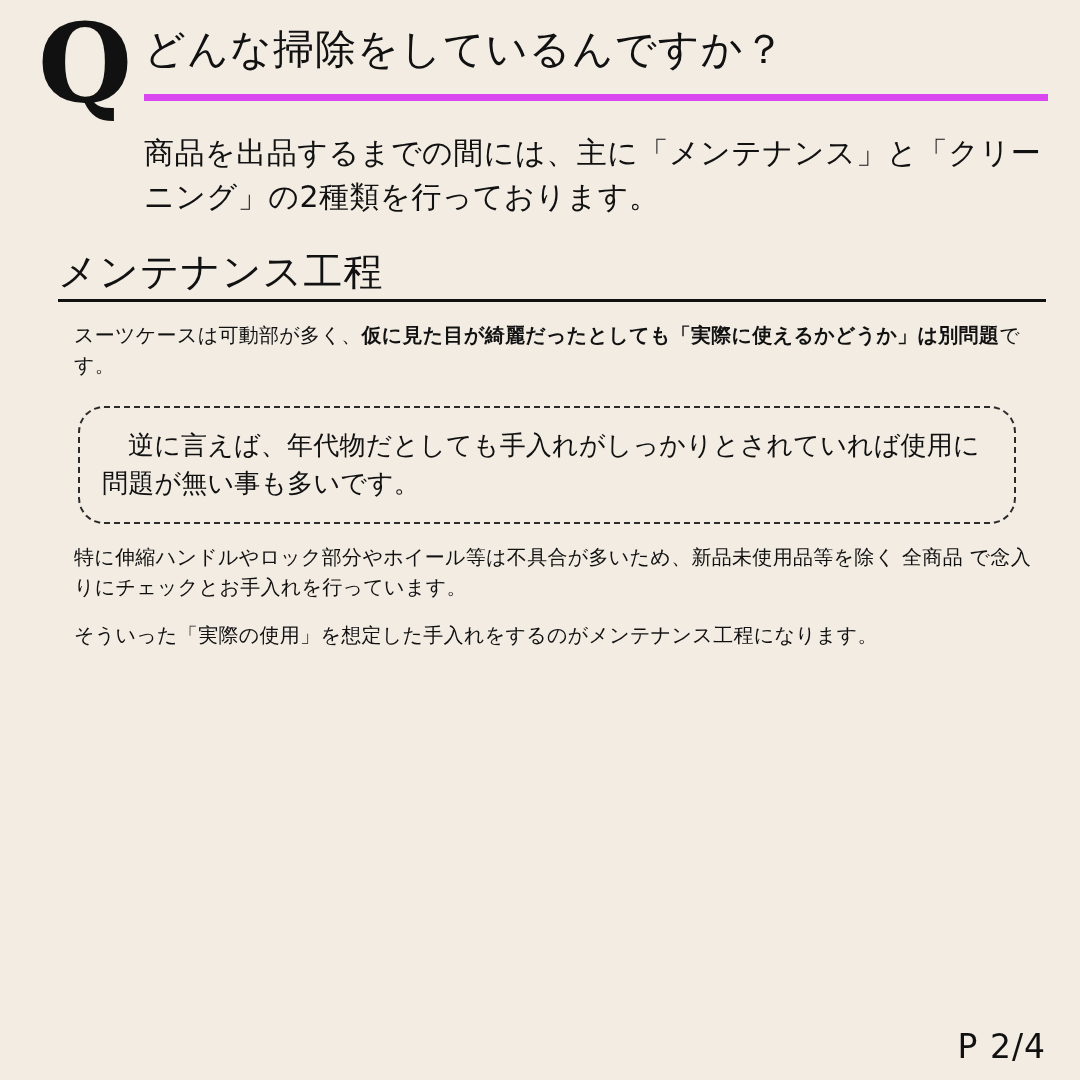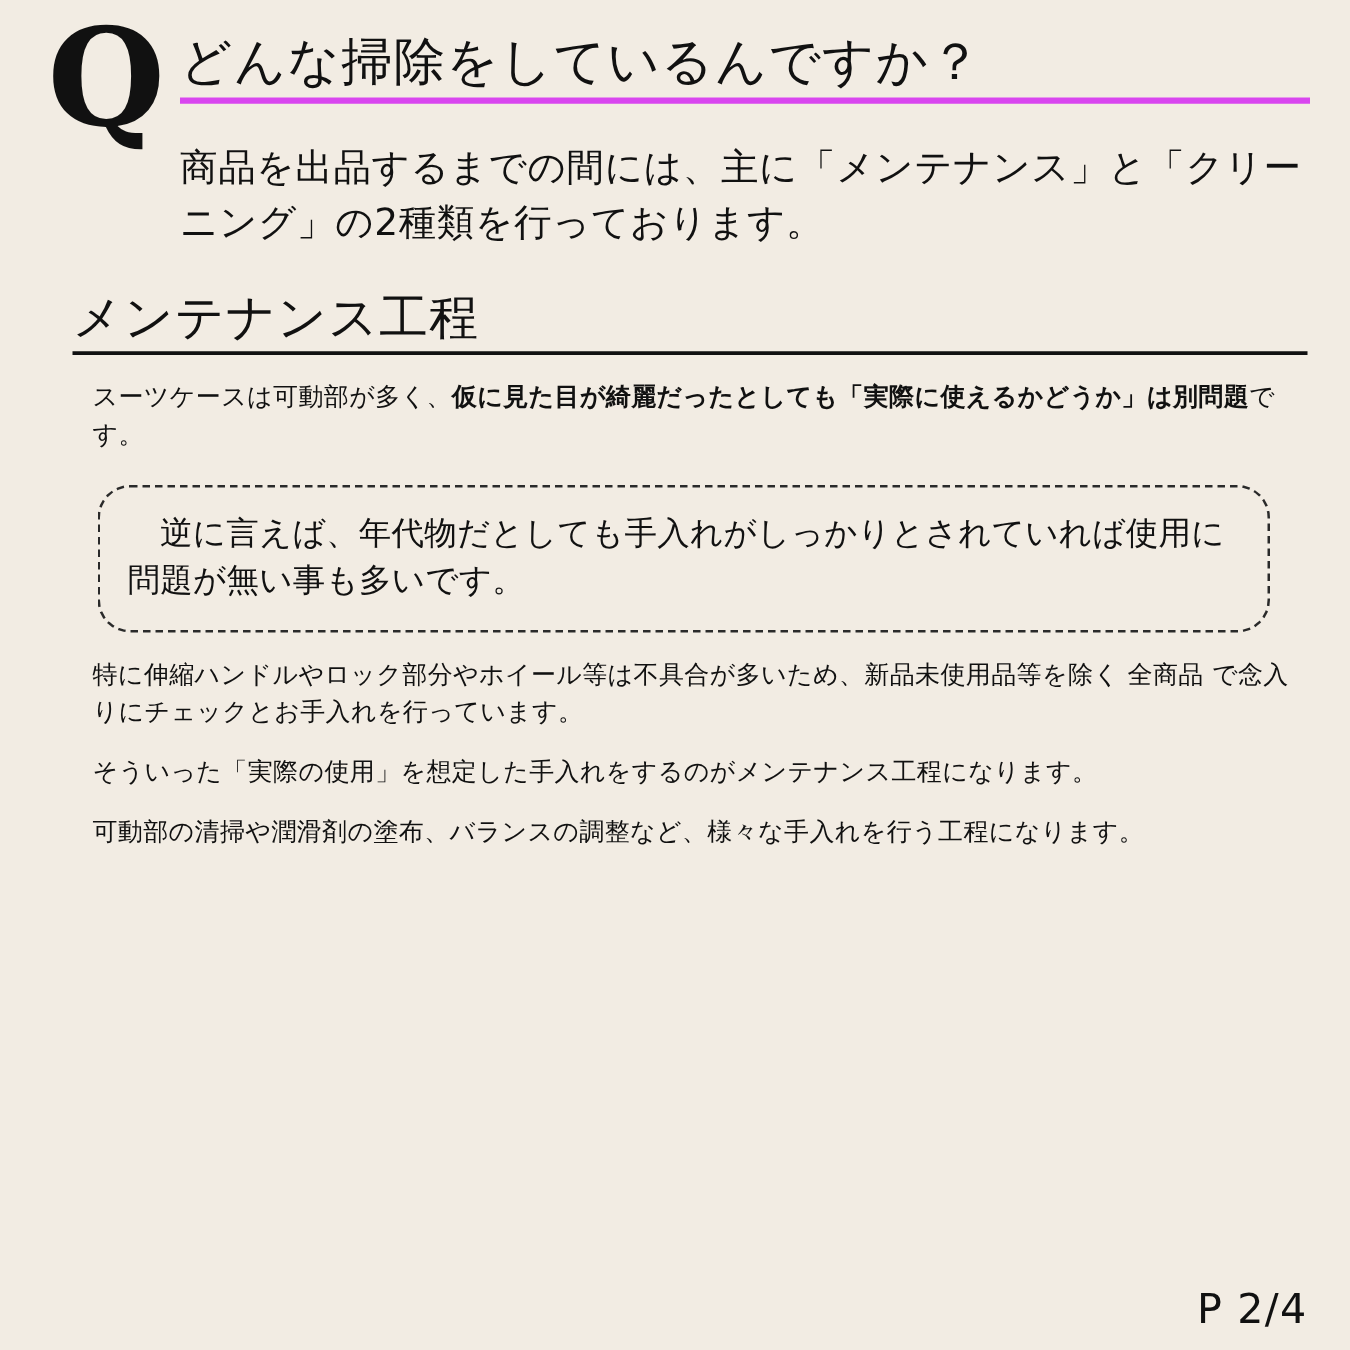--- a/index.html
+++ b/index.html
@@ -40,22 +40,22 @@
   }
   .q-right {
     flex: 1;
     padding-top: 6px;
   }
   .q-title {
     font-size: 41px;
     line-height: 1.22;
     letter-spacing: 1px;
     color: #111;
-    padding-bottom: 4px;
-    border-bottom: 5px solid #d946ef;
+    padding-bottom: 20px;
+    border-bottom: 7px solid #d946ef;
     margin-right: -2px;
   }
   .q-answer {
     font-size: 30px;
     line-height: 1.46;
     letter-spacing: 0.5px;
     color: #111;
     margin-top: 30px;
   }
 
@@ -130,18 +130,17 @@
     <div class="section-title">メンテナンス工程</div>
 
     <div class="para"><span>スーツケースは可動部が多く、</span><b>仮に見た目が綺麗だったとしても「実際に使えるかどうか」は別問題</b><span>です。</span></div>
 
     <div class="note-box">
       <div class="note-p">逆に言えば、年代物だとしても手入れがしっかりとされていれば使用に問題が無い事も多いです。</div>
     </div>
 
     <div class="para">特に伸縮ハンドルやロック部分やホイール等は不具合が多いため、新品未使用品等を除く 全商品 で念入りにチェックとお手入れを行っています。</div>
     <div class="para">そういった「実際の使用」を想定した手入れをするのがメンテナンス工程になります。</div>
-    <div class="para">可動部の清掃や潤滑剤の塗布、バランスの調整など、様々な手入れを行う工程になります。</div>
   </div>
 
   <div class="page-num">P 2/4</div>
 
 </div>
 
 </body></html>

